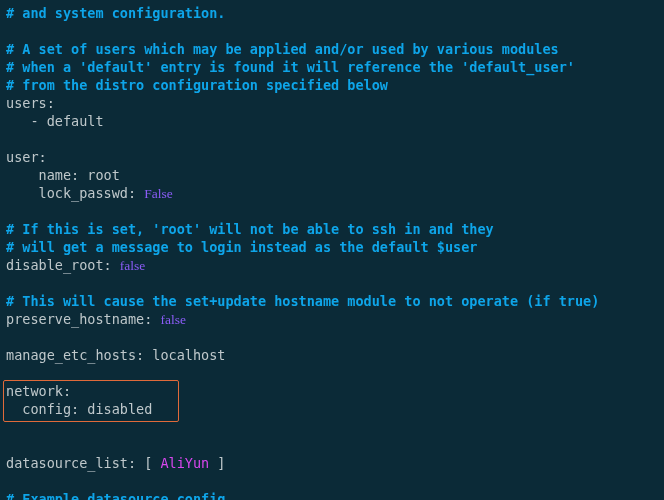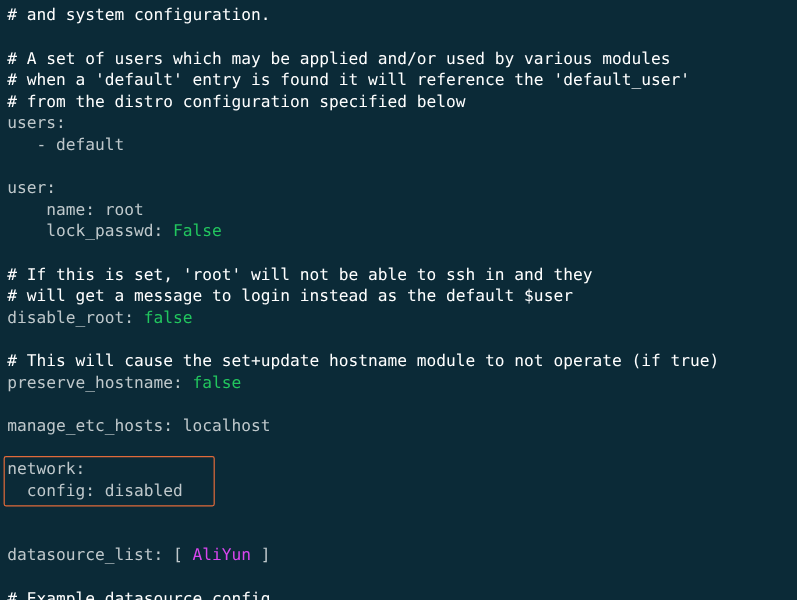--- a/index.html
+++ b/index.html
@@ -12,24 +12,24 @@
     font-size: 13.5px;
     line-height: 18px;
     overflow: hidden;
   }
   .editor {
     padding: 4px 6px 6px 6px;
     white-space: pre;
     position: relative;
   }
   .ln { display: block; height: 18px; }
-  .c-comment { color: #ffffff; }
+  .c-comment { color: #0ea5e9; font-weight: bold; }
   .c-key     { color: #bfc8cb; }
   .c-str     { color: #d946ef; }
-  .c-bool    { color: #22c55e; }
+  .c-bool    { color: #8b5cf6; font-family: Liberation Serif, serif; }
   .highlight-box {
     position: absolute;
     border: 1.5px solid #e06a3a;
     border-radius: 2px;
     pointer-events: none;
   }
 </style>
 </head>
 <body>
 

